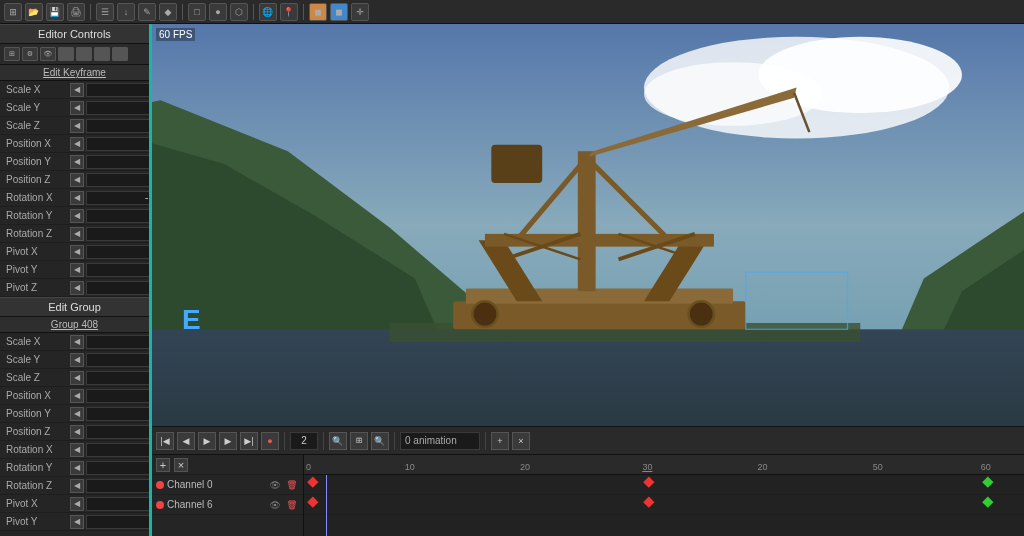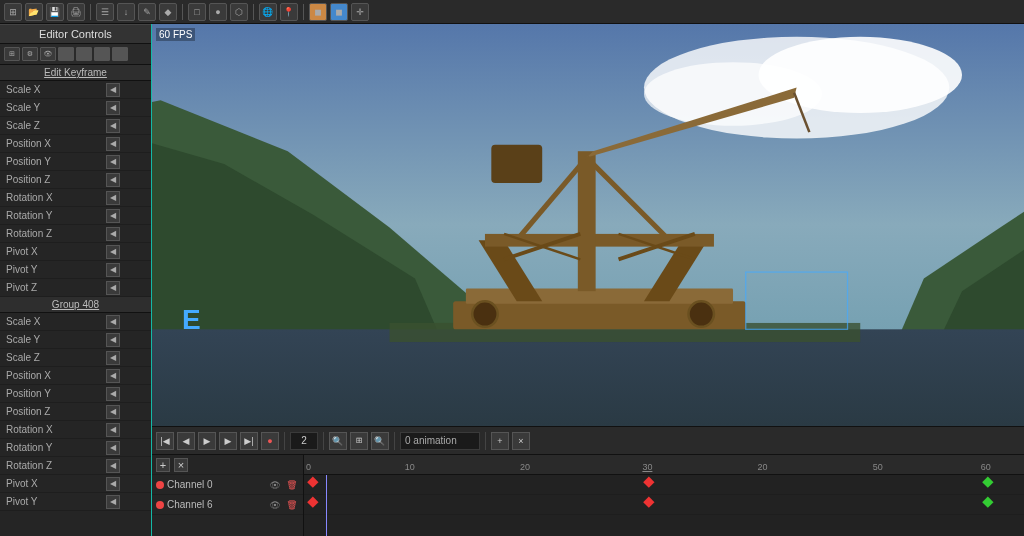--- a/index.html
+++ b/index.html
@@ -50,21 +50,21 @@
     #main {
       display: flex;
       flex: 1;
       overflow: hidden;
     }
 
     
     #left-panel {
       width: 152px;
       background: #252525;
-      border-right: 1px solid #14b8a6;
+      border-right: 3px solid #14b8a6;
       display: flex;
       flex-direction: column;
       flex-shrink: 0;
       overflow-y: auto;
     }
 
     .panel-section-header {
       background: #333;
       color: #ddd;
       text-align: center;
@@ -107,21 +107,20 @@
       cursor: pointer;
     }
 
     
     .prop-row {
       display: flex;
       align-items: center;
       height: 18px;
       border-bottom: 1px solid #1e1e1e;
       padding: 0 2px;
-      gap: 36px;
     }
     .prop-label {
       width: 68px;
       color: #aaa;
       font-size: 10px;
       flex-shrink: 0;
       padding-left: 4px;
     }
     .prop-input {
       flex: 1;
@@ -479,20 +478,21 @@
       <input class="prop-input" value="94" style="">
 
     </div>
     <div class="prop-row">
       <span class="prop-label">Pivot Z</span>
       <div class="prop-arrow prop-arrow-left">◀</div>
       <input class="prop-input" value="28" style="">
 
     </div>
 
+    <div class="panel-section-header">Edit Group</div>
     <div class="panel-sub-header">Group 408</div>
 
     <div class="prop-row">
       <span class="prop-label">Scale X</span>
       <div class="prop-arrow prop-arrow-left">◀</div>
       <input class="prop-input" value="1" style="">
 
     </div>
     <div class="prop-row">
       <span class="prop-label">Scale Y</span>

